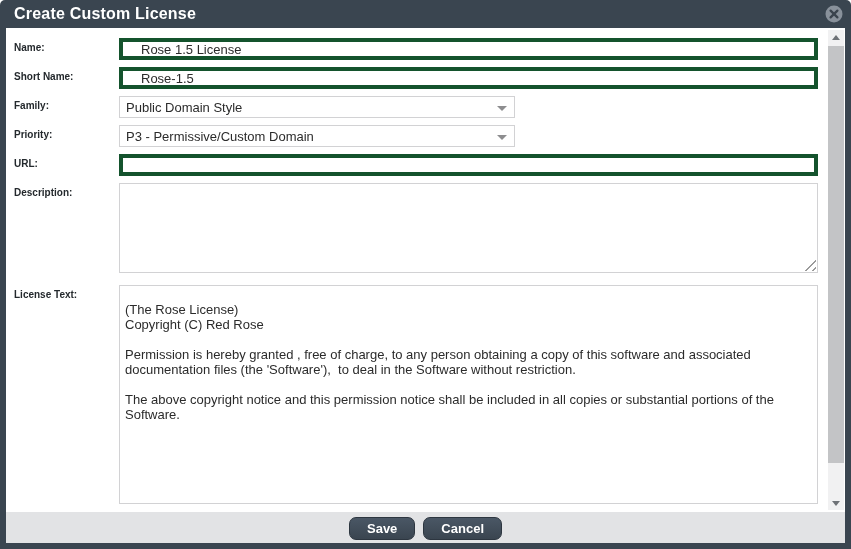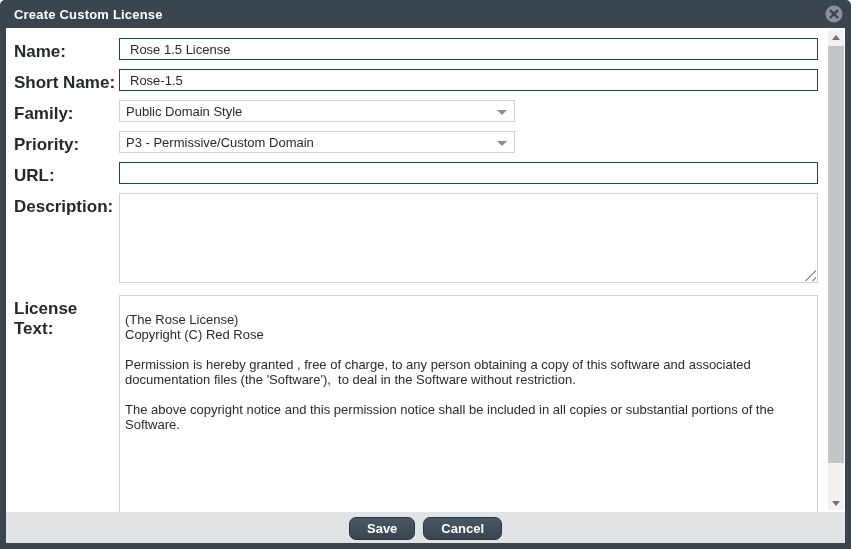--- a/index.html
+++ b/index.html
@@ -9,44 +9,44 @@
     -webkit-font-smoothing:antialiased;
   }
   .dialog {
     position:relative; width:851px; height:549px; box-sizing:border-box;
     background:#3a4550; border-radius:5px 5px 0 0; overflow:hidden;
   }
   .titlebar {
     height:28px; display:flex; align-items:center; justify-content:space-between;
     padding:0 8px 0 14px; box-sizing:border-box;
   }
-  .title { color:#ffffff; font-size:13px; font-weight:bold; letter-spacing:.2px; }
+  .title { color:#ffffff; font-size:16px; font-weight:bold; letter-spacing:.2px; }
   .close-btn {
     width:18px; height:18px; border-radius:50%; cursor:pointer;
     display:flex; align-items:center; justify-content:center; flex:0 0 auto;
   }
   .content {
     position:absolute; top:28px; left:6px; right:6px; bottom:6px;
     background:#ffffff; display:flex; flex-direction:column; overflow:hidden;
   }
   .body { flex:1 1 auto; position:relative; overflow:hidden; }
   .body-inner { padding:10px 27px 0 8px; }
   .row { display:flex; align-items:flex-start; margin-bottom:7px; }
   .row.desc-row { margin-bottom:12px; }
   .row.last { margin-bottom:0; }
   .lbl {
     width:105px; flex:0 0 105px; padding-top:4px;
-    font-size:17px; font-weight:bold; color:#24292d;
+    font-size:10px; font-weight:bold; color:#24292d;
   }
   .fld { flex:1 1 auto; min-width:0; }
   input.txt {
     width:100%; height:22px; box-sizing:border-box;
-    border:1px solid #14532d; border-radius:0; background:#fff;
+    border:4px solid #14532d; border-radius:0; background:#fff;
     font-family:"Liberation Sans", sans-serif; font-size:13px; color:#2b2b2b;
-    padding:0 10px; outline:none;
+    padding:0 18px; outline:none;
   }
   .combo {
     position:relative; width:396px; height:22px; box-sizing:border-box;
     border:1px solid #d2d2d4; background:#fff; cursor:pointer;
     display:flex; align-items:center; padding:0 8px 0 6px;
   }
   .combo-text { font-size:13px; color:#2b2b2b; white-space:nowrap; overflow:hidden; }
   .combo-arrow {
     position:absolute; right:7px; top:9px; width:0; height:0;
     border-left:5px solid transparent; border-right:5px solid transparent;

